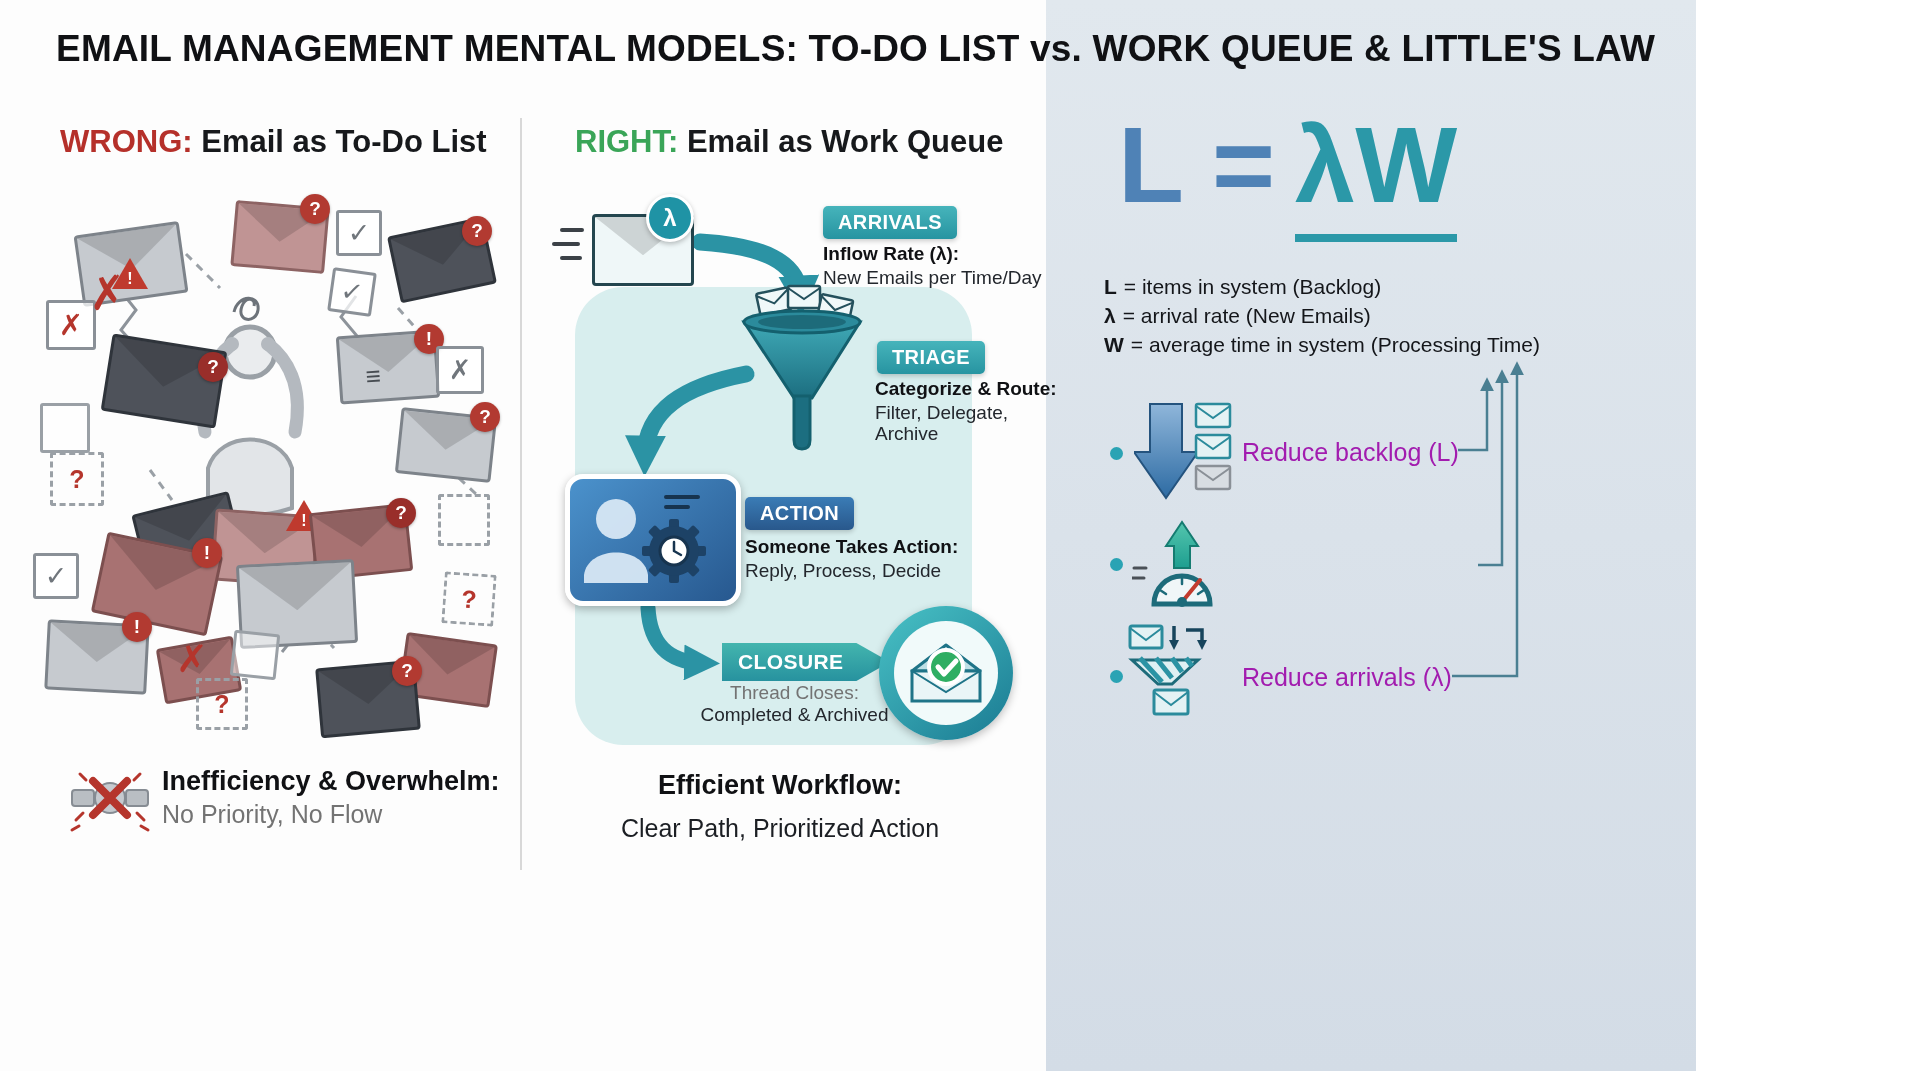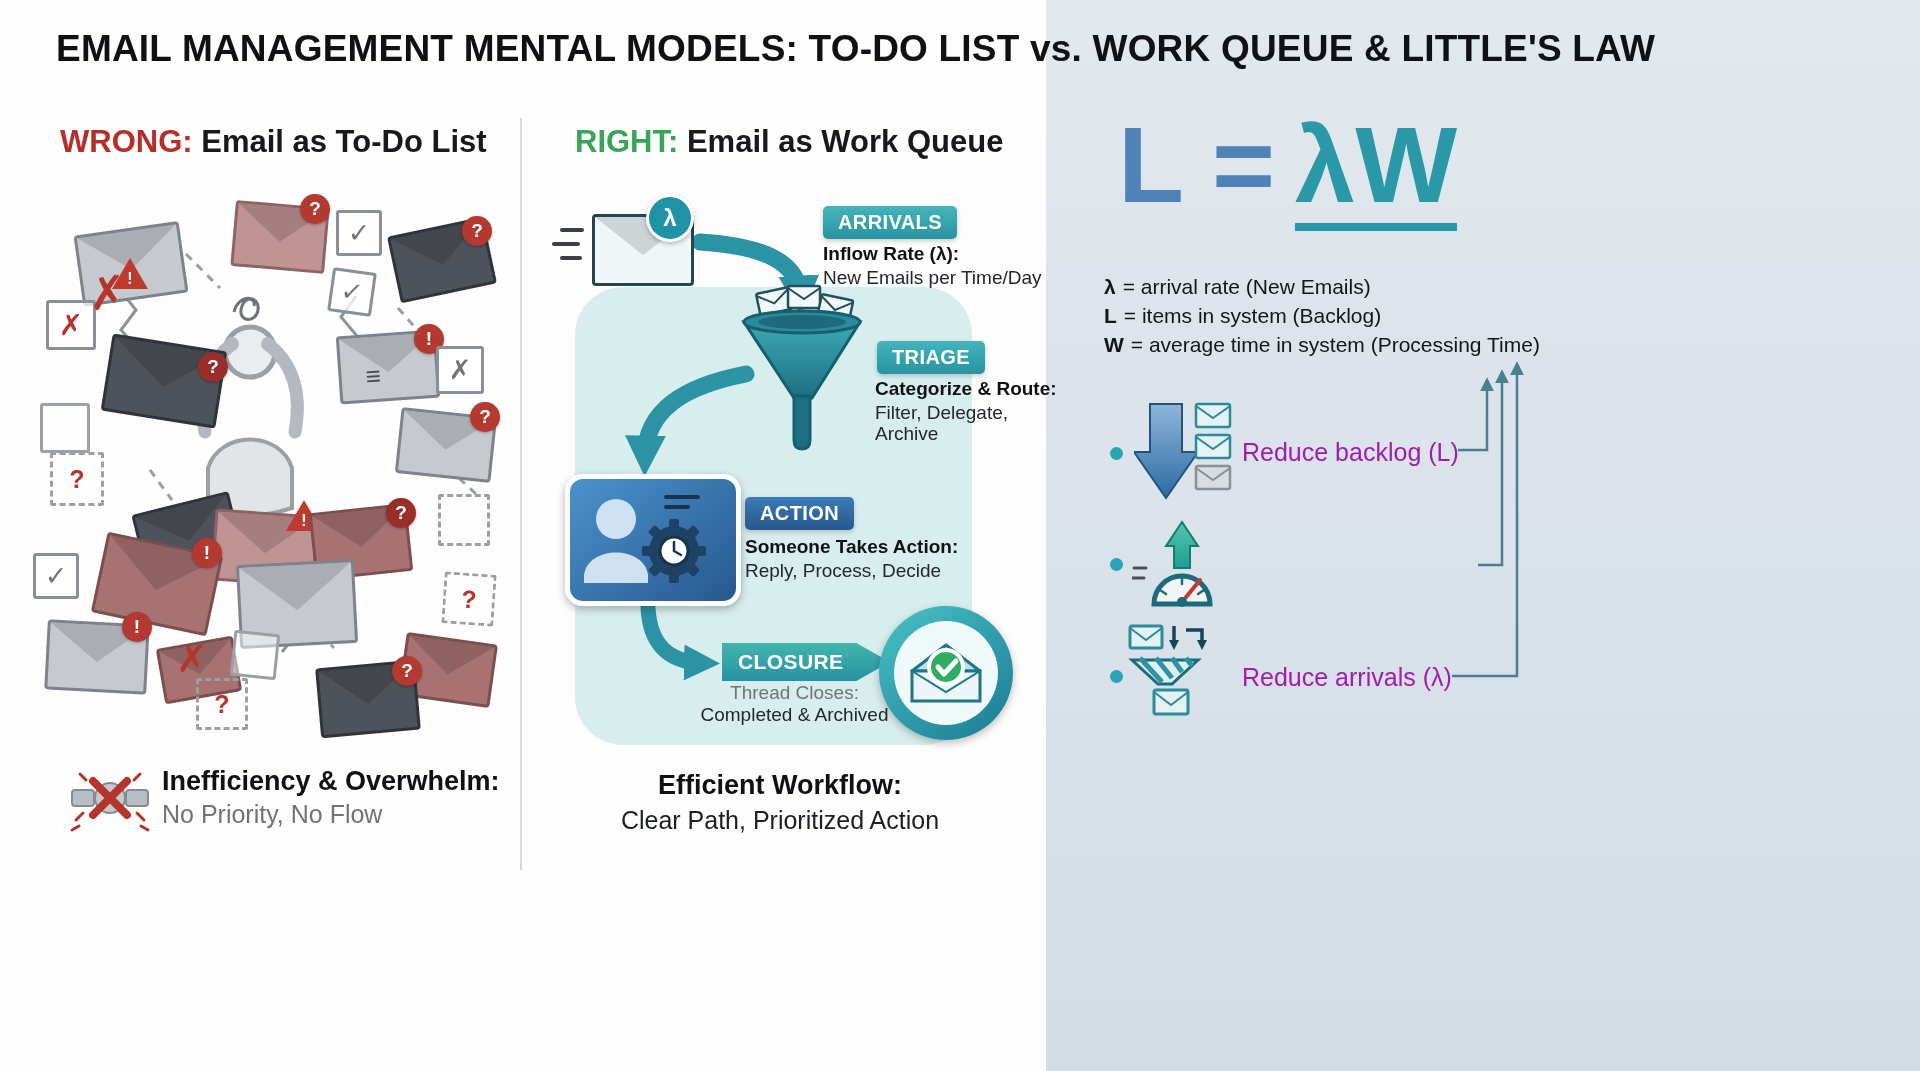--- a/index.html
+++ b/index.html
@@ -1,16 +1,16 @@
 <!DOCTYPE html>
 <html><head>
 <meta charset="utf-8">
 <style>
   html,body{margin:0;padding:0;background:#fff}
-  .stage{position:relative;width:1920px;height:1071px;background:#fdfdfd;overflow:hidden;
+  .stage{position:relative;width:1696px;height:1071px;background:#fdfdfd;overflow:hidden;
          font-family:"Liberation Sans","DejaVu Sans",sans-serif;color:#17191c}
   .abs{position:absolute}
   .title{left:56px;top:28px;font-size:37px;font-weight:bold;color:#101114;white-space:nowrap;letter-spacing:.2px}
   .colhead{position:absolute;font-size:31px;font-weight:bold;color:#17191c;white-space:nowrap}
   .hl-red{color:#b5302a}
   .hl-green{color:#3aa558}
   .divider{left:520px;top:118px;width:2px;height:752px;background:#d8d8d8}
   .rpanel{left:1046px;top:0;width:874px;height:1071px;background:linear-gradient(180deg,#e1e8ee,#d3dce6)}
   .tealpanel{left:575px;top:287px;width:397px;height:458px;border-radius:48px;background:#d8eeee}
   svg.deco{position:absolute;left:0;top:0;width:1920px;height:1071px;pointer-events:none}
@@ -62,30 +62,30 @@
            clip-path:polygon(0 0,80% 0,100% 50%,80% 100%,0 100%)}
   .closuretext{left:692px;top:682px;width:205px;text-align:center;font-size:19px;line-height:21.5px;color:#23272d}
   .closuretext .b{display:block;font-weight:normal;color:#737373}
   .checkcircle{left:879px;top:606px;width:134px;height:134px;border-radius:50%;
                background:linear-gradient(140deg,#49c2c6,#1a7a92);box-shadow:0 3px 9px rgba(0,0,0,.25);
                display:flex;align-items:center;justify-content:center}
   .checkcircle .inner{width:104px;height:104px;border-radius:50%;background:#f1fafa;
                       display:flex;align-items:center;justify-content:center}
   .mfooter{left:565px;top:770px;width:430px;text-align:center}
   .mfooter .t{font-size:27px;font-weight:bold;color:#101114}
-  .mfooter .s{font-size:25px;color:#1c1f24;margin-top:5px}
+  .mfooter .s{font-size:25px;color:#1c1f24;margin-top:13px}
 
   
   .lfooter-t{left:162px;top:766px;font-size:27px;font-weight:bold;color:#101114;white-space:nowrap}
   .lfooter-s{left:162px;top:800px;font-size:25px;color:#737373;white-space:nowrap}
 
   
   .formula{left:1118px;top:108px;font-size:108px;font-weight:bold;white-space:nowrap;line-height:1.05}
   .f-l{color:#4f82b6;margin-right:20px}
-  .f-lw{color:#2b98a8;display:inline-block;border-bottom:8px solid #2b98a8;padding-bottom:2px}
+  .f-lw{color:#2b98a8;display:inline-block;border-bottom:8px solid #2b98a8;padding-bottom:13px}
   .legend{left:1104px;top:272px;font-size:21px;color:#14161a;line-height:29px}
   .legend .sym{font-weight:bold;margin-right:7px}
   .bdot{position:absolute;width:13px;height:13px;border-radius:50%;background:#2aa3b4}
   .lever-label{position:absolute;font-size:25px;color:#a21caf;line-height:30px;white-space:pre-line}
   .rfooter{left:1128px;top:742px;width:410px;text-align:center;color:#14161a}
   .rfooter .t{font-weight:bold;font-size:26px;margin-bottom:3px}
   .rfooter .s{font-size:25px;line-height:30px;white-space:pre-line}
 </style>
 </head>
 <body>
@@ -304,22 +304,22 @@
   <div class="abs mfooter">
     <div class="t">Efficient Workflow:</div>
     <div class="s">Clear Path, Prioritized Action</div>
   </div>
 
   <div class="abs formula">
     <span class="f-l">L =</span><span class="f-lw">λW</span>
   </div>
 
   <div class="abs legend">
+    <div><span class="sym">L</span><span>= items in system (Backlog)</span></div>
     <div><span class="sym">λ</span><span>= arrival rate (New Emails)</span></div>
-    <div><span class="sym">L</span><span>= items in system (Backlog)</span></div>
     <div><span class="sym">W</span><span>= average time in system (Processing Time)</span></div>
   </div>
 
   <div class="bdot" style="left:1110px;top:447px"></div>
   <svg class="abs" style="left:1134px;top:402px" width="100" height="100" viewBox="0 0 100 100">
     <polygon points="16,2 48,2 48,50 64,50 32,96 0,50 16,50" fill="url(#i1)" stroke="#24537e" stroke-width="2"></polygon>
     <defs>
         <linearGradient id="i1" x1="0" y1="0" x2="0" y2="1">
           <stop offset="0" stop-color="#8fb6da"></stop>
           <stop offset="1" stop-color="#2d6ba3"></stop>

